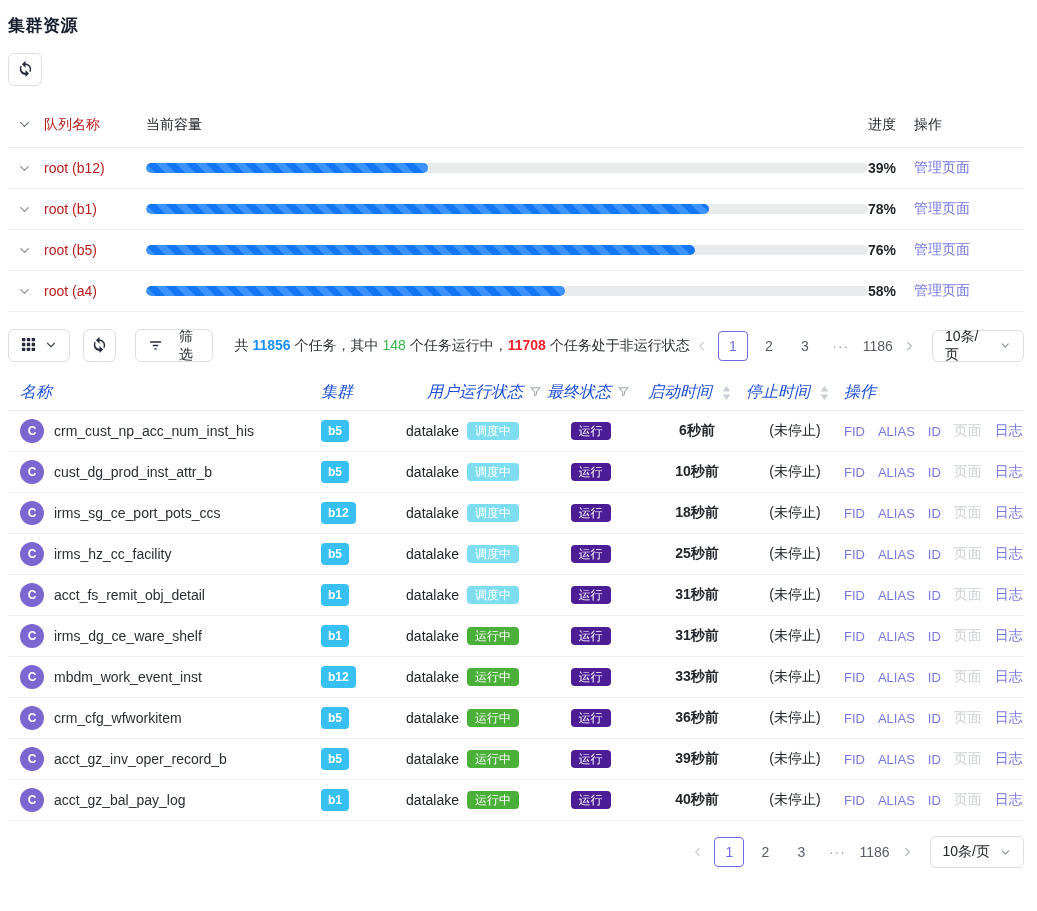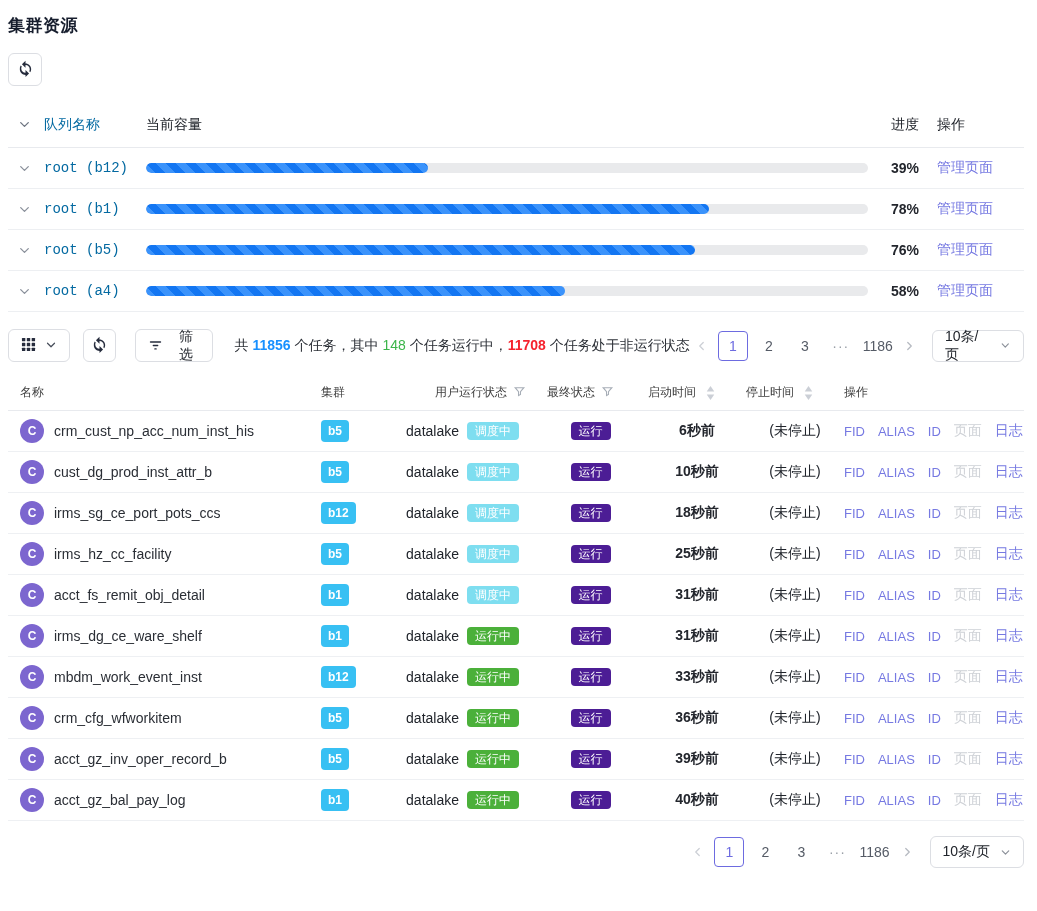--- a/index.html
+++ b/index.html
@@ -15,23 +15,23 @@
     cursor:pointer; }
   .icon-btn { width:34px; }
   .tool-btn { padding:0 12px; gap:9px; font-size:14px; color:#20242b; }
 
   
   .q-table { margin-top:16px; }
   .q-head, .q-row { display:flex; align-items:center; }
   .q-head { height:46px; border-bottom:1px solid #e8eaee; font-size:14px; color:#20242b; }
   .q-row { height:41px; border-bottom:1px solid #edeff2; font-size:14px; }
   .cell-chev { width:36px; padding-left:10px; display:flex; align-items:center; }
-  .cell-qname { width:102px; color:#0369a1;font-family:Liberation Mono, monospace; }
+  .cell-qname { width:102px; color:#b91c1c; }
   .cell-bar { width:722px; display:flex; align-items:center; }
-  .cell-pct { width:46px; margin-left:23px; font-weight:700; color:#23262d; }
+  .cell-pct { width:46px; font-weight:700; color:#23262d; }
   .q-head .cell-pct { font-weight:400; }
   .cell-qact { width:87px; }
   .progress-track { width:100%; height:10px; background:#e9eaec; border-radius:6px; overflow:hidden; }
   .progress-fill { height:100%; border-radius:6px;
     background:repeating-linear-gradient(45deg,#3b93fb 0 7px,#1376f2 7px 14px); }
   .link { color:#7679e2; cursor:pointer; font-size:14px; text-decoration:none; }
 
   
   .tasks-title { margin-top:27px; }
   .toolbar { margin-top:17px; display:flex; align-items:center; }
@@ -50,21 +50,21 @@
     cursor:pointer; border:1px solid transparent; }
   .pg-item.active { border-color:#6d6be0; color:#6d6be0; }
   .pg-item.ellipsis { color:#9aa0a8; cursor:default; letter-spacing:1px; }
   .size-select { margin-left:10px; height:32px; border:1px solid #dcdee3; border-radius:6px;
     display:flex; align-items:center; gap:10px; padding:15px 12px; font-size:14px;
     color:#20242b; cursor:pointer; background:#fff; }
 
   
   .t-table { margin-top:13px; }
   .t-head, .t-row { display:flex; align-items:center; }
-  .t-head { height:36px; border-bottom:1px solid #e8eaee; font-size:12px; color:#404040; }
+  .t-head { height:36px; border-bottom:1px solid #e8eaee; font-size:16px; color:#1d4ed8;font-style:italic; }
   .t-row { height:41px; border-bottom:1px solid #eef0f3; font-size:14px; }
   .c-name { width:313px; padding-left:12px; display:flex; align-items:center; }
   .c-cluster { width:74px; }
   .c-user { width:64px;text-align:right; }
   .c-run { width:88px; padding-left:0; display:flex; align-items:center; gap:6px; }
   .t-row .c-run { padding-left:8px; }
   .c-final { width:101px; display:flex; align-items:center; gap:6px; }
   .t-row .c-final { justify-content:center; padding-right:14px; }
   .c-start { width:98px; display:flex; align-items:center; justify-content:center; gap:4px; }
   .t-row .c-start { font-weight:700; color:#23262d; }

